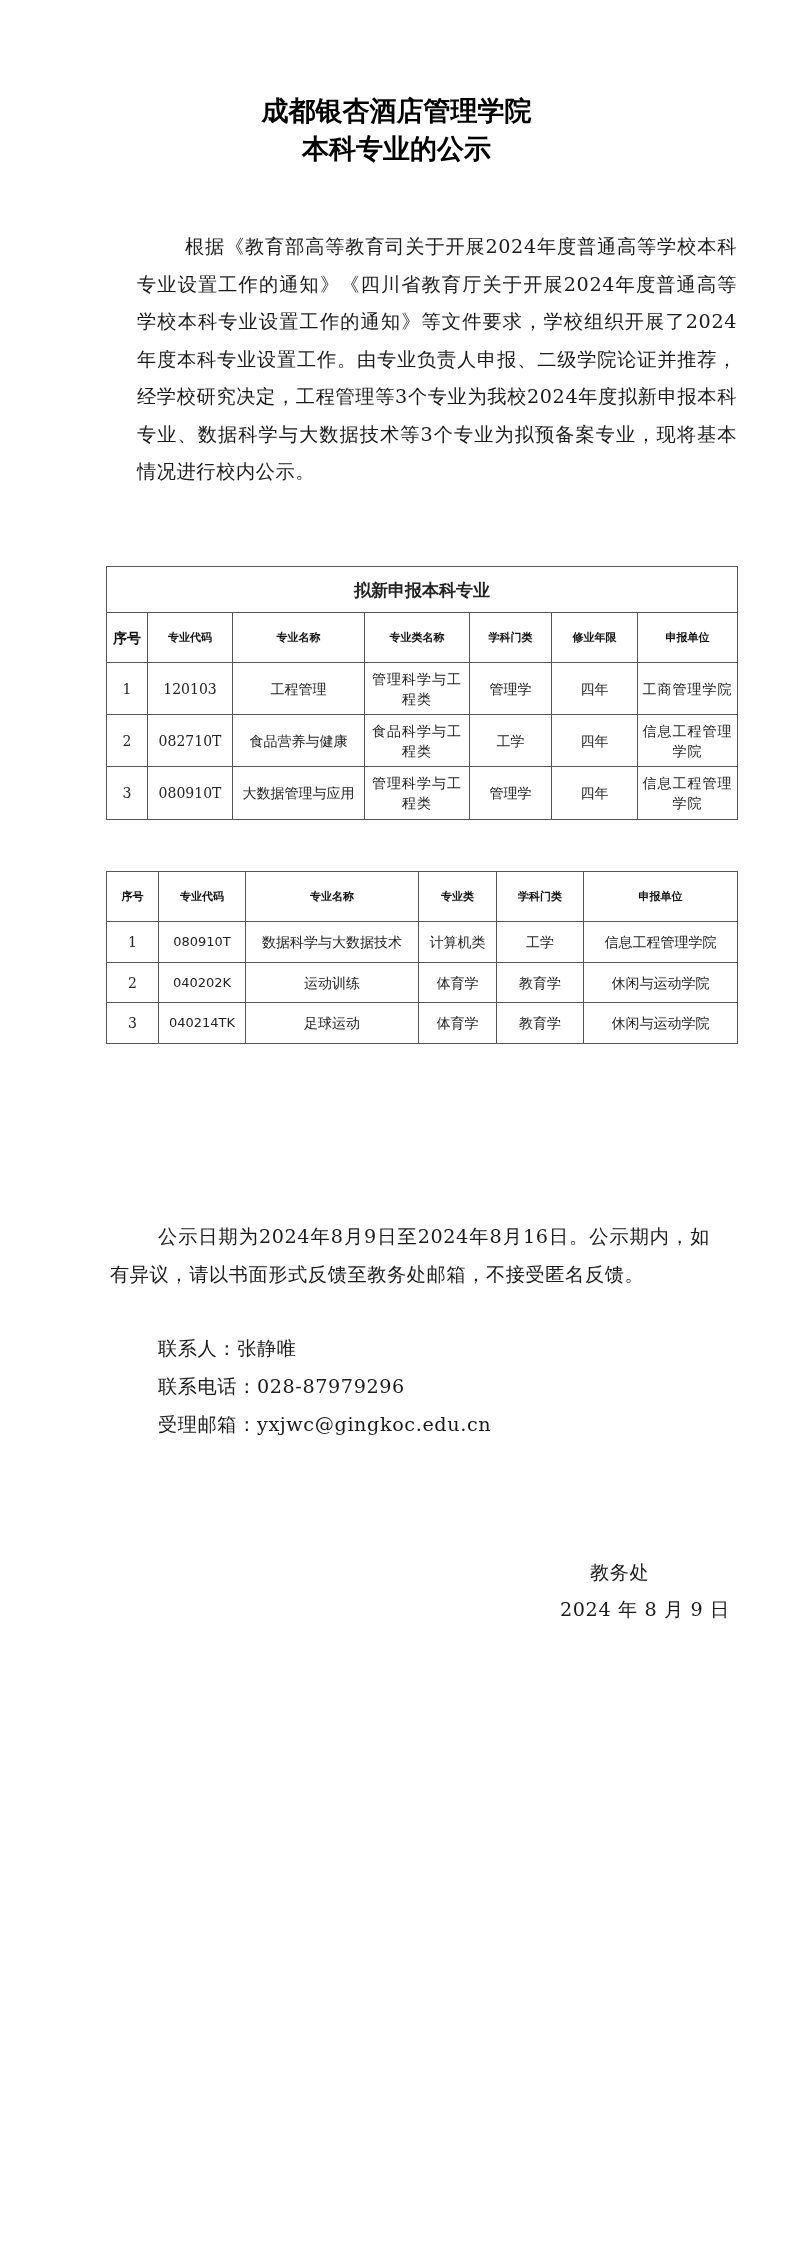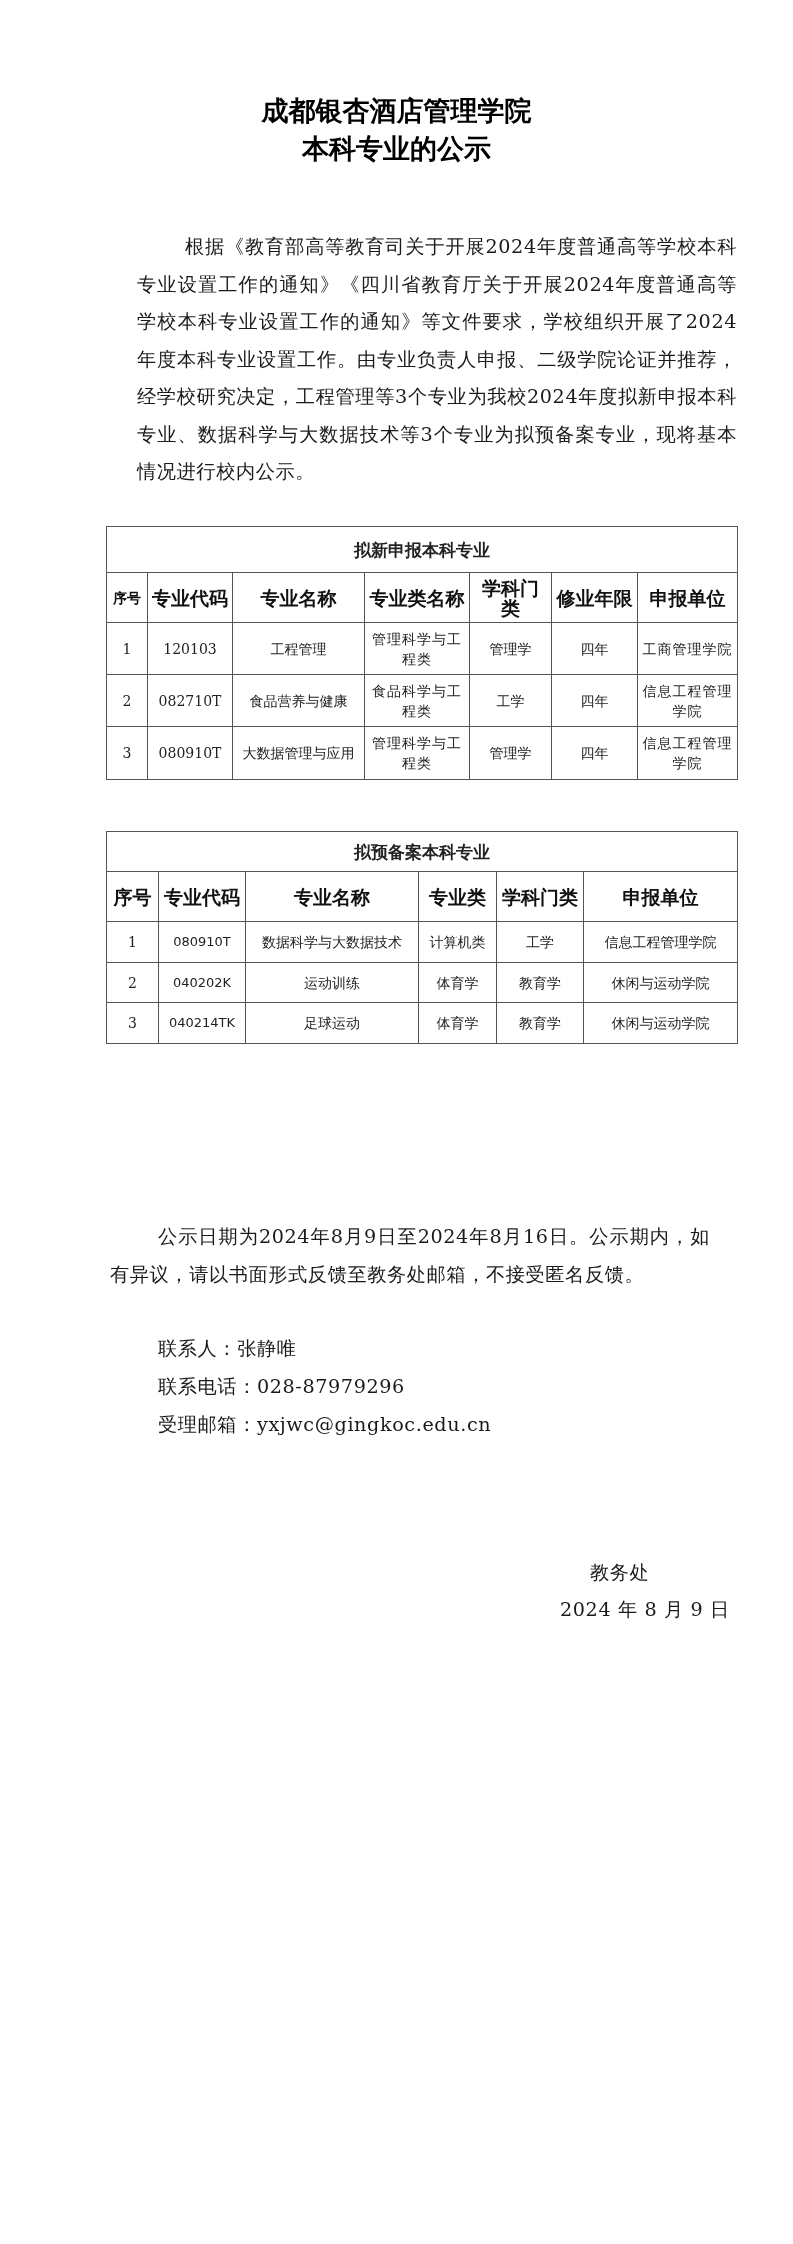--- a/index.html
+++ b/index.html
@@ -18,26 +18,27 @@
       font-size: 19.2px; line-height: 37.5px; text-align: justify;
       letter-spacing: 0.6px; color: #1a1a1a;
     }
     .para.intro { top: 228px; text-indent: 48px; margin-left: 27px; }
     .para.notice { top: 1218px; text-indent: 48px; }
     .contact { position: absolute; left: 158px; font-size: 19.2px; line-height: 37.5px; color: #1a1a1a; letter-spacing: 0.6px; }
     .signoff { position: absolute; font-size: 19.2px; color: #1a1a1a; letter-spacing: 0.6px; }
     table.tbl {
       position: absolute; left: 106px; width: 631px; border-collapse: collapse; table-layout: fixed;
       font-family: "DejaVu Serif", "Liberation Serif", serif;
+      margin-top: 40px;
     }
     table.tbl td, table.tbl th {
       border: 1.5px solid #555; text-align: center; vertical-align: middle;
       padding: 0 3px; font-size: 14px; line-height: 20px; color: #222;
     }
-    table.tbl th { font-family: "DejaVu Sans", "Liberation Sans", sans-serif; font-weight: bold; font-size: 19px; color: #111; }
+    table.tbl th { font-family: "DejaVu Sans", "Liberation Sans", sans-serif; font-weight: bold; font-size: 11px; color: #111; }
     table.tbl .caption-cell { font-family: "DejaVu Sans", "Liberation Sans", sans-serif; font-weight: bold; font-size: 17px; }
     table.tbl td.code2 { font-family: "DejaVu Sans", "Liberation Sans", sans-serif; font-size: 13px; }
     .wrapcell { letter-spacing: 1px; }
   </style>
 </head>
 <body>
 
 <div class="title">
   <div>成都银杏酒店管理学院</div>
   <div>本科专业的公示</div>
@@ -101,23 +102,20 @@
 <table class="tbl" style="top:831px;">
   <colgroup>
     <col style="width:52px">
       <col style="width:87px">
       <col style="width:173px">
       <col style="width:78px">
       <col style="width:87px">
       <col style="width:154px">
   </colgroup>
   <tbody>
-      <tr style="height:40px">
-    <td colspan="6" class="caption-cell">拟预备案本科专业</td>
-  </tr>
   <tr style="height:50px">
     <th>序号</th>
     <th>专业代码</th>
     <th>专业名称</th>
     <th>专业类</th>
     <th>学科门类</th>
     <th>申报单位</th>
   </tr>
   <tr style="height:41px">
     <td>1</td>

